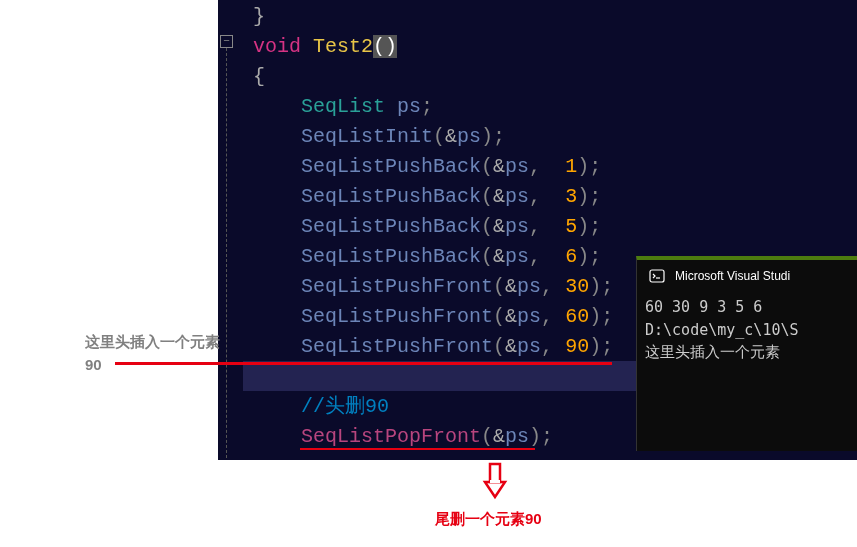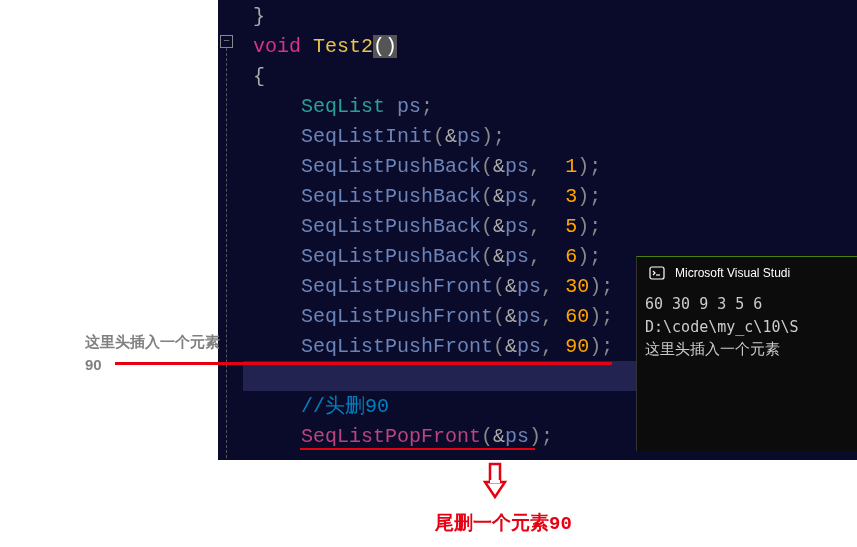--- a/index.html
+++ b/index.html
@@ -28,23 +28,23 @@
       color: #808080;
       font-size: 15px;
       font-weight: bold;
       font-family: 'Microsoft YaHei', sans-serif;
     }
     .annotation-bottom {
       position: absolute;
       left: 435px;
       top: 510px;
       color: #e60012;
-      font-size: 19px;
+      font-size: 15px;
       font-weight: bold;
-      font-family: Liberation Mono, monospace;
+      font-family: Liberation Sans, sans-serif;
     }
     .red-underline-top {
       position: absolute;
       left: 115px;
       top: 362px;
       width: 497px;
       height: 3px;
       background: #e60012;
     }
     .red-underline-bottom {
@@ -127,21 +127,21 @@
     .c-brace { color: #aaa; }
     .c-comment { color: #0080c0; }
     .c-semi { color: #888; }
     .console-window {
       position: absolute;
       left: 636px;
       top: 256px;
       width: 221px;
       height: 195px;
       background: #0c0c0c;
-      border-top: 1px solid #4d7c0f;
+      border-top: 4px solid #4d7c0f;
       border-left: 1px solid #333;
     }
     .console-titlebar {
       height: 32px;
       display: flex;
       align-items: center;
       padding-left: 12px;
       color: #fff;
       font-family: 'Segoe UI', sans-serif;
       font-size: 12px;

